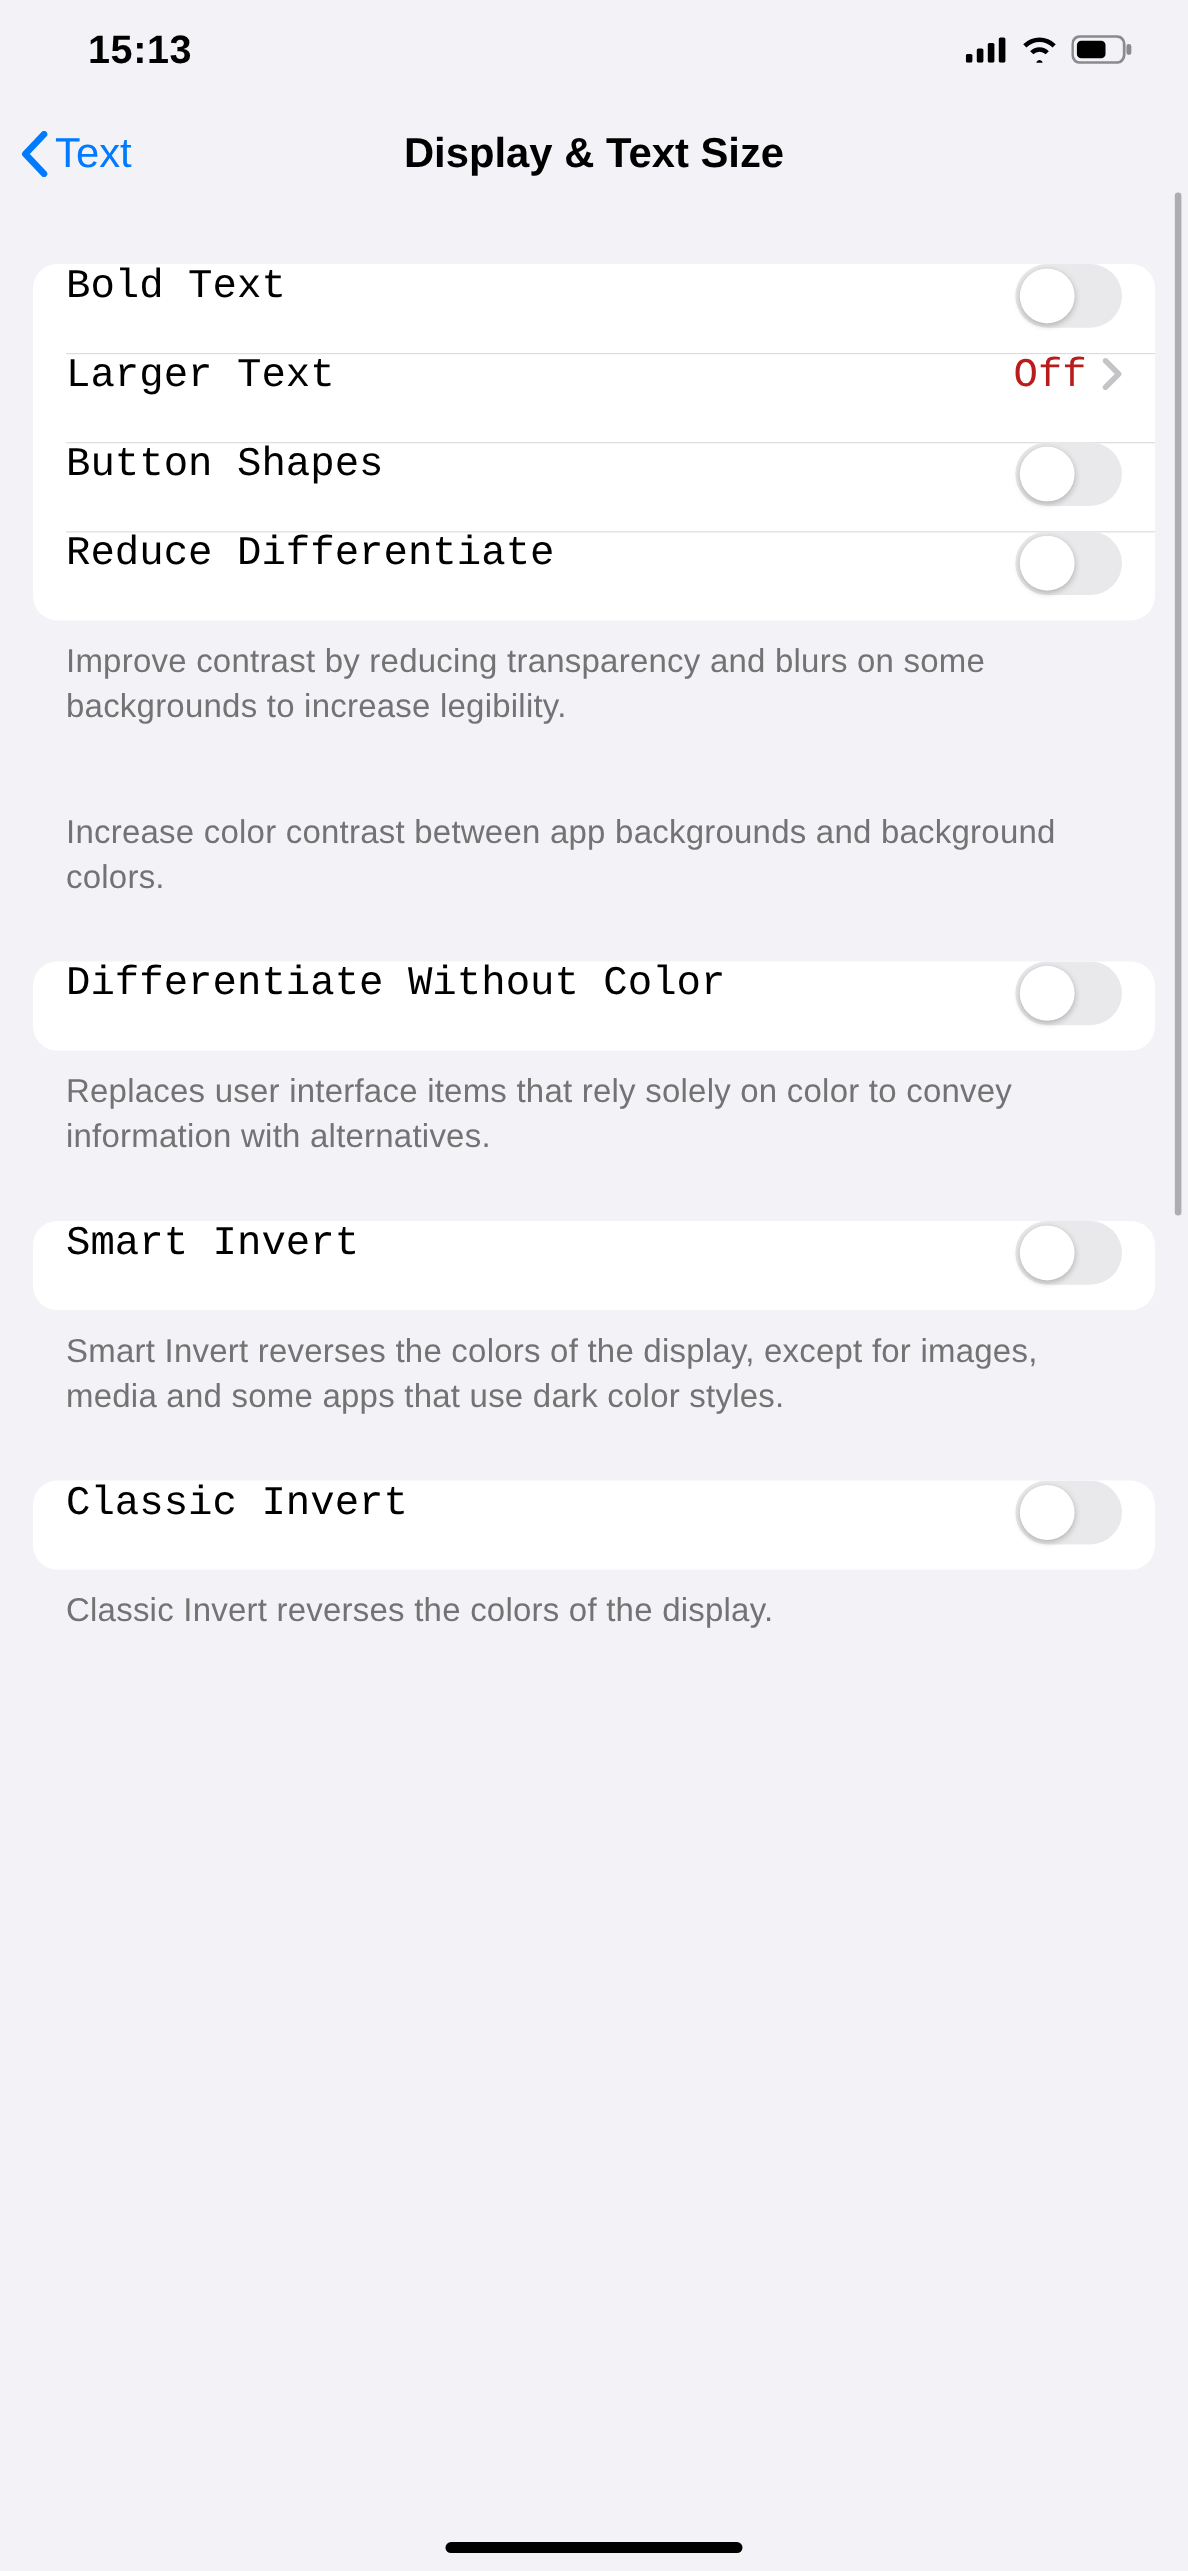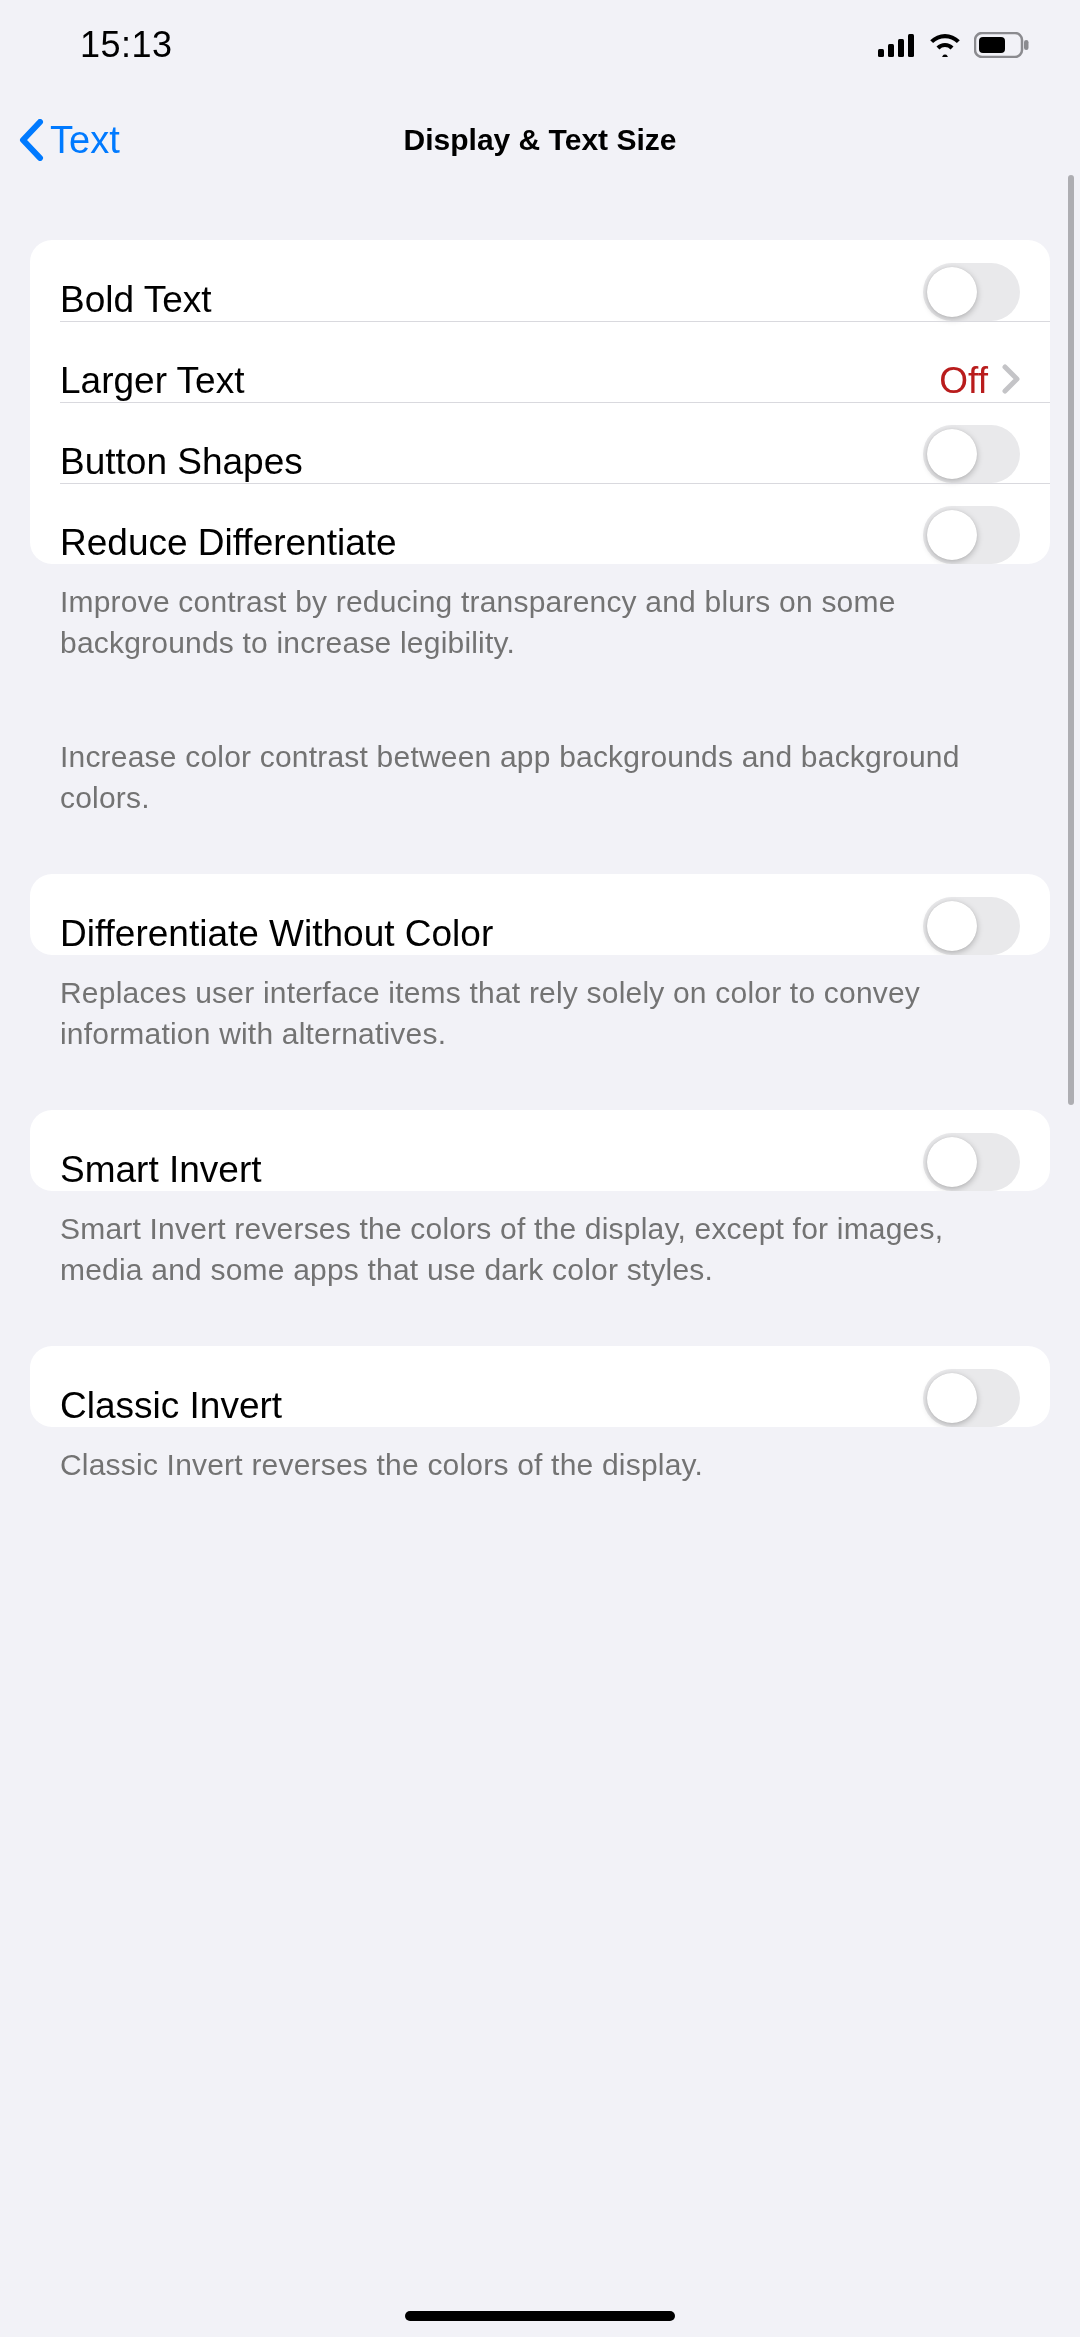--- a/index.html
+++ b/index.html
@@ -15,21 +15,21 @@
   
   .status-bar {
     height: 90px;
     display: flex;
     align-items: center;
     justify-content: space-between;
     padding: 0 50px 0 80px;
   }
   .status-time {
     font-size: 36px;
-    font-weight: 400;
+    font-weight: 700;
     letter-spacing: 0.5px;
   }
   .status-icons {
     display: flex;
     align-items: center;
     gap: 12px;
   }
   .status-icons svg { display: block; }
 
   
@@ -45,42 +45,43 @@
     gap: 6px;
     padding-left: 18px;
     color: #007aff;
     font-size: 38px;
   }
   .back-btn svg { display: block; }
   .nav-title {
     position: absolute;
     left: 50%;
     transform: translateX(-50%);
-    font-size: 30px;
+    font-size: 38px;
     font-weight: 600;
   }
 
   
   .content {
     padding: 50px 30px 0 30px;
   }
 
   .group {
     background: #fff;
     border-radius: 22px;
     overflow: hidden;
   }
 
   .row {
     display: flex;
-    align-items: flex-end;
+    align-items: flex-start;
     justify-content: space-between;
     height: 81px;
     padding: 0 30px;
     position: relative;
+    font-family: Liberation Mono, monospace;
   }
   .row + .row::before {
     content: "";
     position: absolute;
     top: 0;
     left: 30px;
     right: 0;
     height: 1px;
     background: #d9d9de;
   }

